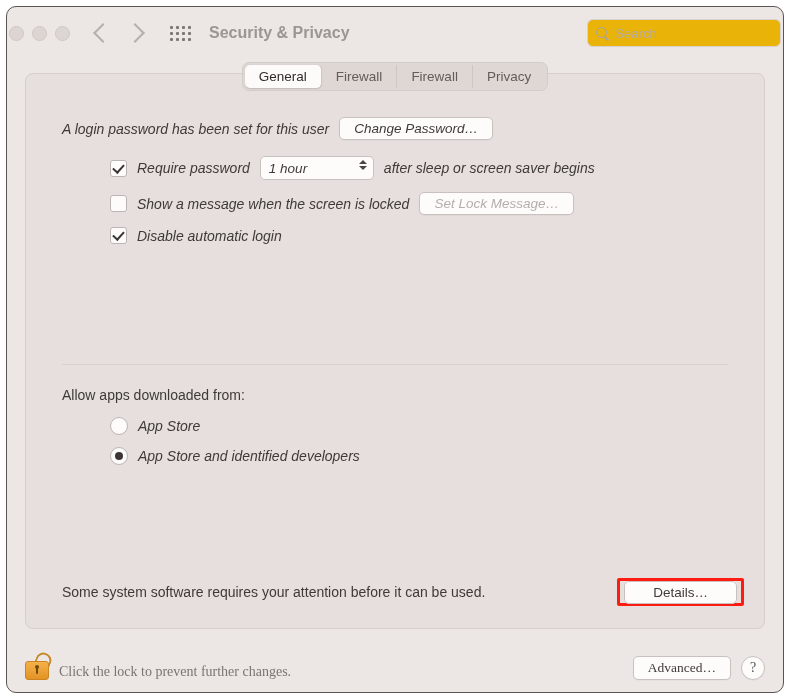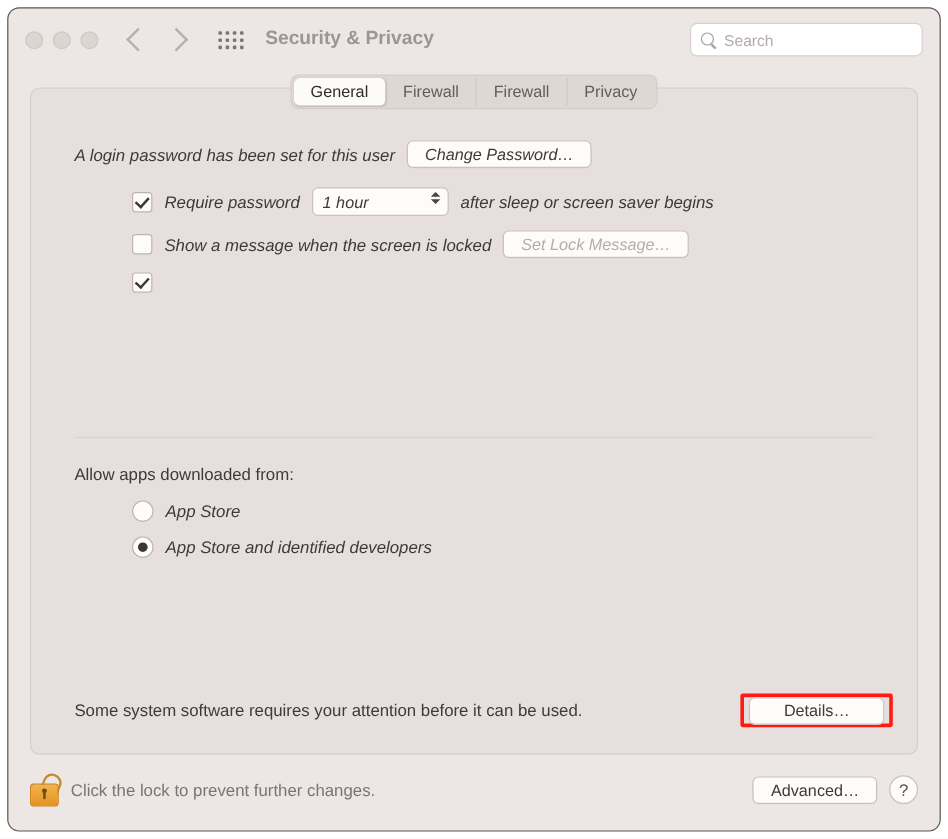--- a/index.html
+++ b/index.html
@@ -28,34 +28,34 @@
   }
   .window{
     position:absolute;left:6px;top:6px;width:778px;height:687px;
     border:1px solid #5a5552;border-radius:10px;
     background:var(--win-bg);
     overflow:hidden;
     box-sizing:border-box;
   }
   
   .toolbar{
-    height:52px;display:flex;align-items:center;padding:0 14px;
+    height:52px;display:flex;align-items:center;padding:0 2px;
   }
   .traffic{display:flex;gap:8px;margin-right:26px;}
   .tl{width:13px;height:13px;border-radius:50%;background:#ddd5d2;border:1px solid #cfc7c4;}
   .nav{display:flex;gap:18px;align-items:center;}
   .chev{width:12px;height:12px;border:solid #b6afac;border-width:0 2.3px 2.3px 0;display:inline-block;}
   .chev.left{transform:rotate(135deg);}
   .chev.right{transform:rotate(-45deg);}
   .grid-icon{margin-left:28px;display:grid;grid-template-columns:repeat(4,3px);grid-template-rows:repeat(3,3px);gap:3px;}
   .grid-icon span{width:3px;height:3px;background:#7d7774;border-radius:1px;}
   .title{margin-left:18px;font-size:16px;font-weight:600;color:var(--title);}
   .spacer{flex:1;}
   .search{
-    width:176px;height:26px;border-radius:6px;background:#ffffff;
+    width:176px;height:26px;border-radius:6px;background:#eab308;
     border:1px solid #d8d1ce;display:flex;align-items:center;padding:0 8px;gap:6px;
   }
   .mag{position:relative;width:13px;height:13px;}
   .mag::before{content:"";position:absolute;left:0;top:0;width:9px;height:9px;border:1.6px solid #aba4a1;border-radius:50%;}
   .mag::after{content:"";position:absolute;left:9px;top:9px;width:5px;height:1.6px;background:#aba4a1;transform:rotate(45deg);transform-origin:left;}
   .search input{border:none;outline:none;background:transparent;font-size:13px;color:var(--text);width:100%;}
   .search input::placeholder{color:#b2aba8;}
 
   
   .panel{
@@ -112,21 +112,21 @@
   }
   .details-hl{
     border:3px solid var(--highlight);border-radius:2px;padding:3px 4px;
     margin-left:auto;
   }
   .details-hl .btn{padding:3px 28px;}
 
   
   .footer{
     position:absolute;left:18px;right:18px;bottom:12px;height:44px;
-    display:flex;align-items:center;gap:12px;
+    display:flex;align-items:flex-end;gap:12px;font-family:Liberation Serif, serif;
   }
   .lock{position:relative;width:22px;height:28px;}
   .lock .shackle{
     position:absolute;left:8px;top:-3px;width:12px;height:14px;border:2.4px solid #c58a2a;
     border-bottom:none;border-radius:8px 8px 0 0;transform:rotate(22deg);transform-origin:bottom left;
   }
   .lock .body{
     position:absolute;left:0;bottom:0;width:22px;height:17px;border-radius:3px;
     background:linear-gradient(#f4b24a,#e39324);border:1px solid #cc8520;
   }
@@ -216,20 +216,21 @@
       </div>
 
       <div class="row">
         <span class="checkbox"></span>
         <span>Show a message when the screen is locked</span>
         <span class="btn disabled">Set Lock Message…</span>
       </div>
 
       <div class="row">
         <span class="checkbox checked"></span>
+        <span>Disable automatic login</span>
       </div>
 
       <div class="hr"></div>
 
       <div style="margin-bottom:14px;">Allow apps downloaded from:</div>
 
       <div class="row">
         <span class="radio"></span>
         <span>App Store</span>
       </div>

